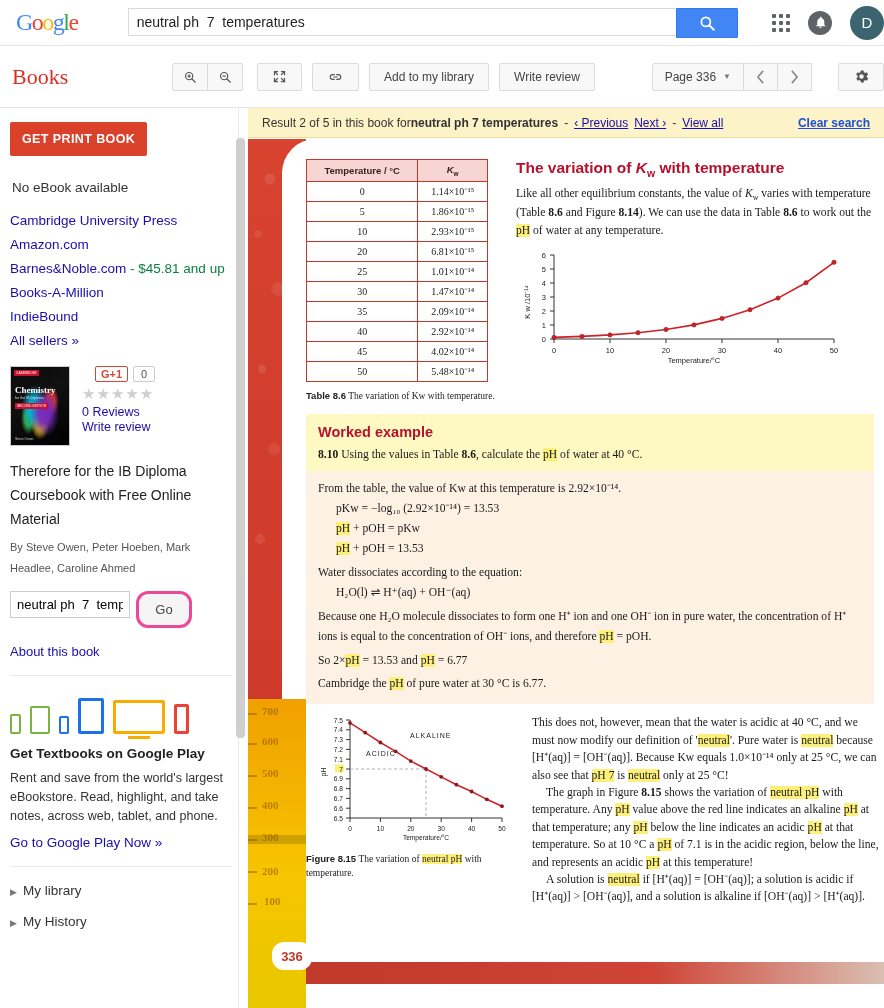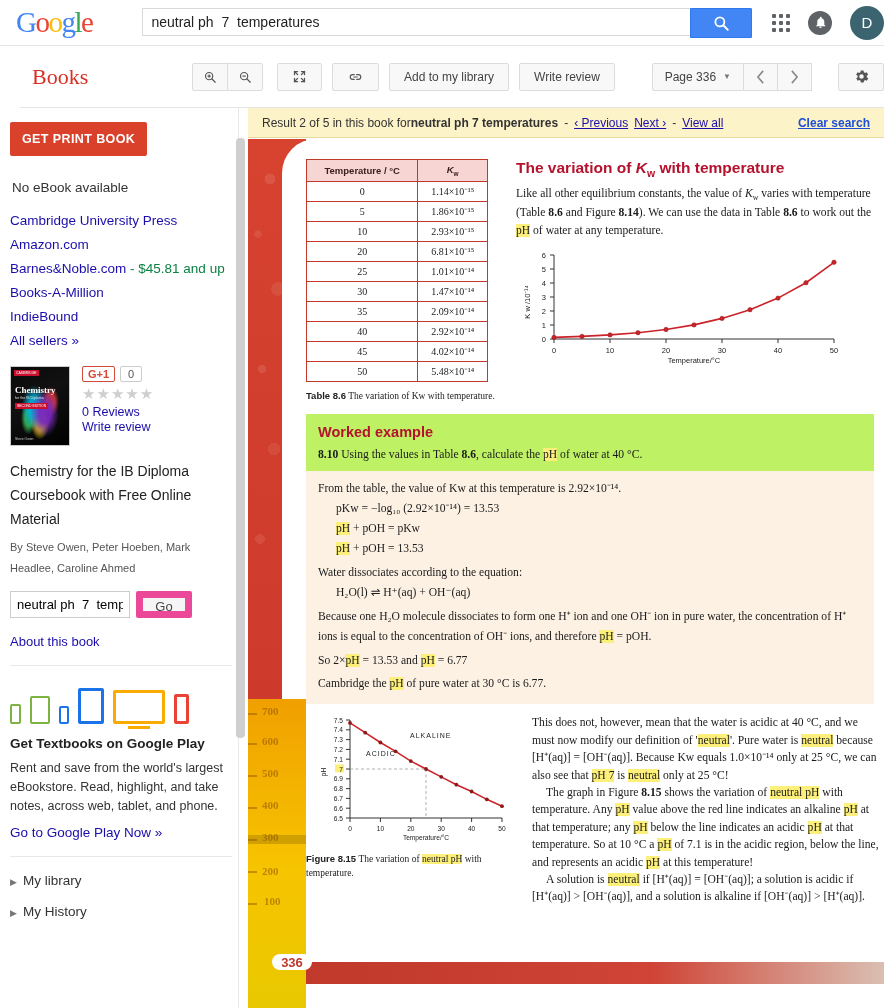--- a/index.html
+++ b/index.html
@@ -9,41 +9,41 @@
     font-family:"Liberation Sans", sans-serif;
     background:#fff; color:#222; font-size:13px;
   }
 
   
   .gbar {
     height:46px; border-bottom:1px solid #e5e5e5;
     display:flex; align-items:center; padding:0 10px; background:#fff;
     position:relative;
   }
-  .glogo { font-size:29px; letter-spacing:-1.5px; font-family:"Liberation Serif", serif; padding-left:6px; }
+  .glogo { font-size:24px; letter-spacing:-1.5px; font-family:"Liberation Serif", serif; padding-left:6px; }
   .glogo .b{color:#4285f4}.glogo .r{color:#ea4335}.glogo .y{color:#fbbc05}.glogo .g{color:#34a853}
   .searchwrap { display:flex; margin-left:50px; }
   .searchbox {
     width:548px; height:28px; border:1px solid #d9d9d9; border-right:none;
     padding:0 8px; font-size:14px; color:#222; outline:none;
     font-family:"Liberation Sans", sans-serif; border-radius:1px 0 0 1px;
   }
   .searchbtn {
     width:62px; height:30px; background:#4285f4; border:1px solid #3079ed;
     display:flex; align-items:center; justify-content:center; cursor:pointer;
     border-radius:0 1px 1px 0;
   }
   .gright { margin-left:auto; display:flex; align-items:center; gap:18px; padding-right:4px;}
   .apps-grid { display:grid; grid-template-columns:repeat(3,4px); gap:3px; cursor:pointer; }
   .apps-grid i { width:4px;height:4px;background:#5f6368;display:block;border-radius:1px;}
   .bell { width:24px;height:24px;border-radius:50%;background:#5f6368;display:flex;align-items:center;justify-content:center;cursor:pointer;}
   .avatar { width:34px;height:34px;border-radius:50%;background:#3c6470;color:#fff;display:flex;align-items:center;justify-content:center;font-size:15px;cursor:pointer;margin-right:-14px;}
 
   
-  .bbar { height:62px; display:flex; align-items:center; border-bottom:1px solid #e5e5e5; padding-left:12px; background:#fff;margin-left:20px; }
+  .bbar { height:62px; display:flex; align-items:center; border-bottom:1px solid #e5e5e5; padding-left:12px; background:#fff; }
   .bookslogo { color:#d93025; font-size:22px; font-family:"Liberation Serif", serif; width:160px; }
   .tbtn {
     height:28px; min-width:30px; border:1px solid #dcdcdc; background:#f8f8f8;
     display:inline-flex; align-items:center; justify-content:center; cursor:pointer;
     font-size:12px; color:#444; padding:0 10px; border-radius:2px;
   }
   .tgroup { display:flex; margin-right:14px; }
   .tgroup .tbtn { border-radius:0; margin-left:-1px;}
   .tgroup .tbtn:first-child{border-radius:2px 0 0 2px;margin-left:0;}
   .tgroup .tbtn:last-child{border-radius:0 2px 2px 0;}
@@ -74,30 +74,30 @@
       radial-gradient(ellipse 26px 42px at 58% 60%, rgba(120,40,190,.95) 0 22%, transparent 55%),
       radial-gradient(ellipse 22px 38px at 40% 52%, rgba(0,180,220,.9) 0 25%, transparent 58%),
       radial-gradient(ellipse 16px 30px at 50% 70%, rgba(240,200,20,.9) 0 28%, transparent 60%),
       radial-gradient(ellipse 14px 24px at 68% 44%, rgba(230,60,60,.85) 0 30%, transparent 62%),
       radial-gradient(ellipse 12px 26px at 30% 66%, rgba(60,200,90,.8) 0 30%, transparent 62%);}
   .cover .tag{position:absolute;top:3px;left:3px;background:#c8102e;color:#fff;font-size:3.4px;padding:1px 2px;}
   .cover .ctitle{position:absolute;top:18px;left:4px;color:#fff;font-size:9px;font-weight:bold;font-family:"Liberation Serif",serif;}
   .cover .csub{position:absolute;top:29px;left:4px;color:#ddd;font-size:3.6px;}
   .cover .cband{position:absolute;top:36px;left:4px;background:#c8102e;color:#fff;font-size:3.4px;padding:1px 2px;}
   .cover .cauth{position:absolute;bottom:4px;left:4px;color:#ccc;font-size:3.4px;}
-  .gplus { display:flex; align-items:center; gap:5px; }
+  .gplus { display:flex; align-items:center; gap:5px;margin-left:13px; }
   .gp1{border:1px solid #d34836;color:#d34836;font-size:11px;font-weight:bold;padding:1px 5px;border-radius:2px;cursor:pointer;}
   .gpcount{border:1px solid #ccc;color:#555;font-size:11px;padding:1px 7px;border-radius:2px;}
   .stars{color:#cfcfcf;font-size:15px;letter-spacing:1px;margin:3px 0 2px;}
   .slink{color:#1a0dab;font-size:12.5px;display:block;text-decoration:none;cursor:pointer;margin-bottom:1px;}
   .btitle{font-size:14px;color:#222;line-height:1.7;margin-top:14px;}
   .bauth{font-size:11px;color:#555;line-height:1.9;margin-top:6px;}
   .bsearch{display:flex;margin-top:12px;gap:6px;}
   .bsearch input{width:120px;height:27px;border:1px solid #ccc;padding:0 6px;font-size:13px;outline:none;font-family:"Liberation Sans",sans-serif;}
-  .gobtn{width:56px;height:27px;border:7px solid #ec4899;background:#f5f5f5;font-size:13px;color:#444;cursor:pointer;border-radius:2px;}
+  .gobtn{width:56px;height:37px;border:3px solid #ec4899;background:#f5f5f5;font-size:13px;color:#444;cursor:pointer;border-radius:12px;}
   .about{display:block;color:#1a0dab;font-size:13px;margin-top:16px;text-decoration:none;cursor:pointer;}
   .hr{border-top:1px solid #e8e8e8;margin:16px 0 14px;}
   .devices{display:flex;align-items:flex-end;gap:9px;height:44px;margin-bottom:12px;}
   .d-phone-s{width:11px;height:20px;border:2px solid #7cb342;border-radius:2px;}
   .d-tab-g{width:20px;height:28px;border:2px solid #7cb342;border-radius:2px;}
   .d-phone-b{width:10px;height:18px;border:2px solid #1a73e8;border-radius:2px;}
   .d-tab-b{width:26px;height:36px;border:3px solid #1a73e8;border-radius:2px;}
   .d-mon{width:52px;height:34px;border:3px solid #f9ab00;border-radius:2px;position:relative;}
   .d-mon:after{content:"";position:absolute;left:50%;transform:translateX(-50%);bottom:-8px;width:22px;height:3px;background:#f9ab00;}
   .d-phone-r{width:15px;height:30px;border:3px solid #ea4335;border-radius:2px;}
@@ -128,21 +128,21 @@
       radial-gradient(circle 7px at 14px 230px, rgba(255,255,255,.10) 0 60%, transparent 62%),
       radial-gradient(circle 10px at 26px 310px, rgba(255,255,255,.07) 0 60%, transparent 62%),
       radial-gradient(circle 8px at 12px 400px, rgba(255,255,255,.09) 0 60%, transparent 62%);}
   .whitecurve{position:absolute;left:34px;top:0;width:40px;bottom:0;background:#fff;border-top-left-radius:34px;}
   
   .cylinder{position:absolute;left:0;width:58px;top:560px;bottom:0;
     background:linear-gradient(180deg,#f0a000 0%,#f3b000 25%,#f7c400 55%,#e8c800 100%);overflow:hidden;}
   .cylinder .tick{position:absolute;left:4px;color:rgba(140,80,0,.55);font-size:11px;font-weight:bold;font-family:"Liberation Serif",serif;}
   .cylinder .mk{position:absolute;left:0;width:9px;height:2px;background:rgba(140,80,0,.45);}
   .cylinder .band{position:absolute;left:0;right:0;height:9px;background:rgba(120,90,0,.30);}
-  .pagenum{position:absolute;left:24px;bottom:38px;width:40px;height:16px;background:#fff;border-radius:12px;
+  .pagenum{position:absolute;left:24px;bottom:38px;width:40px;height:28px;background:#fff;border-radius:12px;
     display:flex;align-items:center;justify-content:center;color:#c0392b;font-weight:bold;font-size:13px;z-index:6;}
   .redfooter{position:absolute;left:58px;right:0;bottom:24px;height:22px;
     background:linear-gradient(90deg,#c0392b 0%,#cf4436 60%,#d9bfb2 100%);z-index:4;}
 
   .pagebody{position:absolute;left:58px;right:0;top:0;bottom:0;padding:20px 0 0 0;}
   .cols{display:flex;gap:10px;padding:0 8px 0 0;}
   .colL{width:200px;flex:none;}
   .colR{flex:1;}
 
   
@@ -150,21 +150,21 @@
   table.kw th{background:#f7d5d3;border:1px solid #c0392b;color:#3a2020;font-size:9.5px;padding:4px 5px;font-weight:bold;font-family:"Liberation Sans",sans-serif;}
   table.kw td{border:1px solid #c0392b;font-size:10px;padding:2.5px 5px;text-align:center;color:#1a1a1a;}
   table.kw td.kwv{text-align:center;}
   .cap{font-size:9.5px;color:#222;line-height:1.45;margin-top:7px;font-family:"Liberation Serif",serif;}
   .cap b{font-family:"Liberation Sans",sans-serif;font-size:9.5px;}
 
   .secth{color:#b5122e;font-size:15.5px;font-weight:bold;margin-bottom:6px;font-family:"Liberation Sans",sans-serif;}
   .bodyt{font-family:"Liberation Serif",serif;font-size:11.6px;line-height:1.5;color:#1a1a1a;text-align:left;}
   .hl{background:#fdf07a;}
 
-  .wex{background:#bef264;margin:10px 10px 0 0;padding:10px 12px 8px;}
+  .wex{background:#fef9c3;margin:10px 10px 0 0;padding:10px 12px 8px;}
   .wexh{color:#b5122e;font-size:14.5px;font-weight:bold;font-family:"Liberation Sans",sans-serif;margin-bottom:6px;}
   .wbody{background:#fdf1e4;margin-right:10px;padding:8px 12px 10px;font-family:"Liberation Serif",serif;font-size:11.6px;line-height:1.72;color:#1a1a1a;}
   .eq{margin-left:18px;}
 
   .botrow{display:flex;gap:14px;margin-top:10px;padding-right:4px;}
   .fig15{width:212px;flex:none;}
   sub{font-size:.68em;vertical-align:sub;}
 </style>
 </head>
 <body>
@@ -303,21 +303,21 @@
         <div class="gplus">
           <span class="gp1">G+1</span>
           <span class="gpcount">0</span>
         </div>
         <div class="stars">★★★★★</div>
         <a class="slink">0 Reviews</a>
         <a class="slink">Write review</a>
       </div>
     </div>
 
-    <div class="btitle">Chemistry for the IB Diploma Coursebook with Free Online Material</div>
+    <div class="btitle">Therefore for the IB Diploma Coursebook with Free Online Material</div>
     <div class="bauth">By Steve Owen, Peter Hoeben, Mark Headlee, Caroline Ahmed</div>
 
     <div class="bsearch">
       <input value="neutral ph  7  temperatures" style="">
       <button class="gobtn">Go</button>
     </div>
 
     <a class="about">About this book</a>
     <div class="hr"></div>
 

